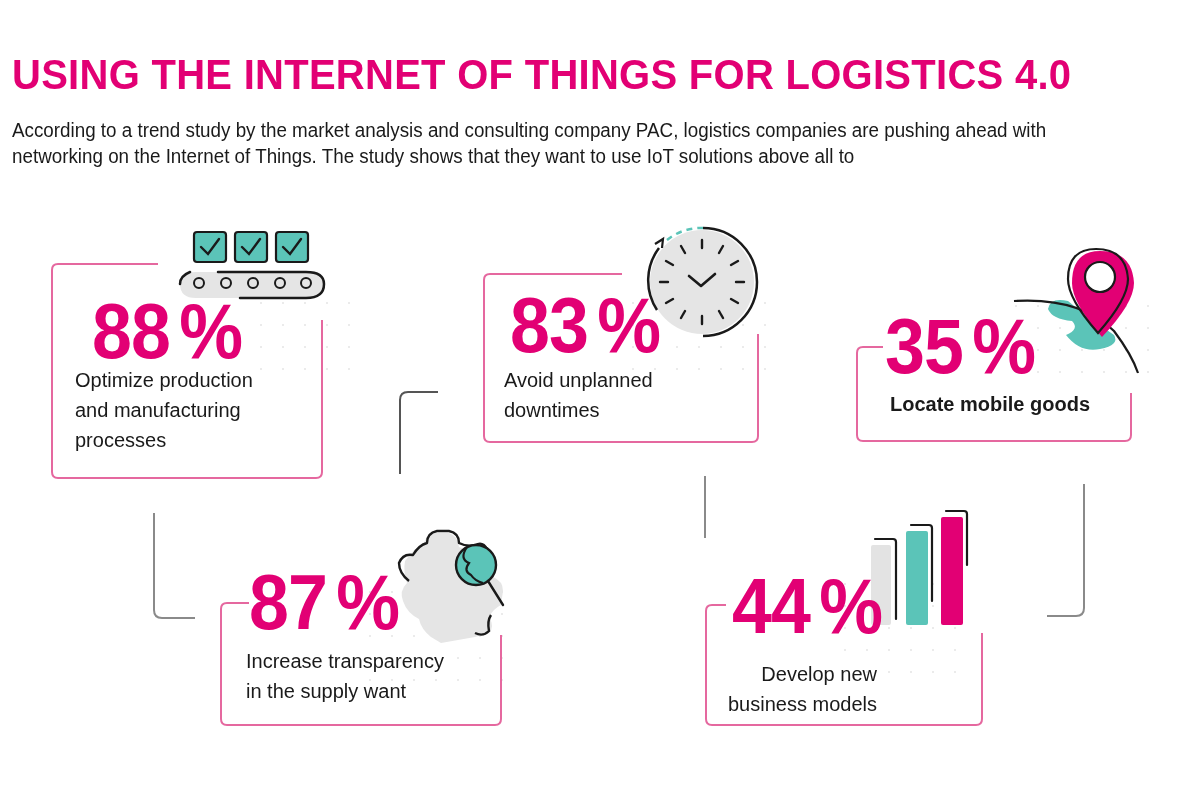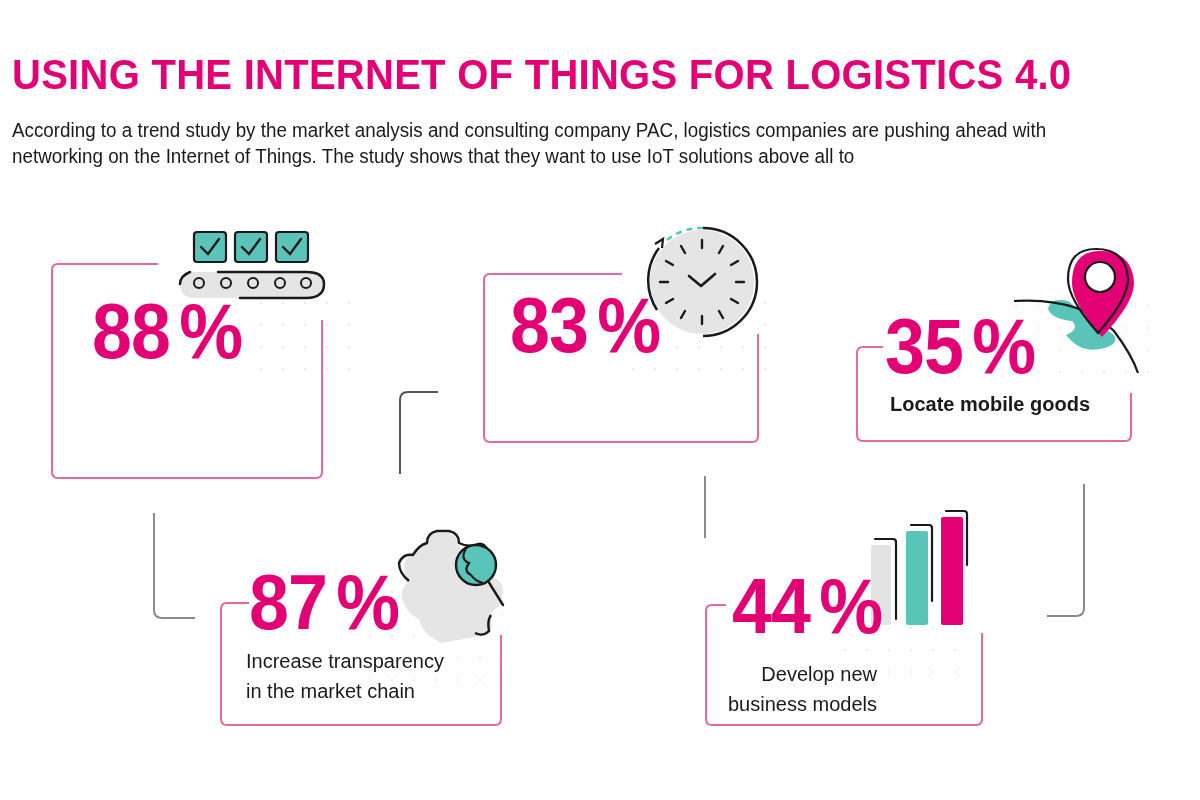--- a/index.html
+++ b/index.html
@@ -57,20 +57,23 @@
     </g>
     <g fill="none" stroke="#1a1a1a" stroke-width="2.4" stroke-linecap="round">
       <path d="M23 21 L30 28 L41 13"></path>
         <path d="M64 21 L71 28 L82 13"></path>
         <path d="M105 21 L112 28 L123 13"></path>
     </g>
   </svg>
   <div class="pct" style="left:42px;top:30px;">
     <span class="num">88</span><span class="sign">%</span>
   </div>
+  <div class="label" style="left:25px;top:103px;">Optimize production
+and manufacturing
+processes</div>
 </div>
 
 <div class="card" style="left:482px;top:272px;width:282px;height:174px;">
   <div class="dots" style="left:140px;top:20px;width:150px;height:90px;"></div>
   <svg class="frame" viewBox="0 0 282 174" preserveAspectRatio="none">
     <path d="M140 2 H8 Q2 2 2 8 V164 Q2 170 8 170 H270 Q276 170 276 164 V62" fill="none" stroke="#e5689f" stroke-width="2"></path>
   </svg>
   <svg class="icon" style="left:155px;top:-50px;width:130px;height:122px;" viewBox="0 0 130 122">
     <circle cx="65" cy="60" r="52" fill="#e5e5e5"></circle>
     <path d="M66 6 A54 54 0 0 1 66 114" fill="none" stroke="#1a1a1a" stroke-width="2.5"></path>
@@ -89,20 +92,22 @@
       <line x1="29" y1="81" x2="36" y2="77"></line>
         <line x1="101" y1="81" x2="94" y2="77"></line>
       <line x1="44" y1="96" x2="48" y2="89"></line>
         <line x1="86" y1="96" x2="82" y2="89"></line>
     </g>
     <path d="M52 54 L64 64 L78 52" fill="none" stroke="#1a1a1a" stroke-width="2.6" stroke-linecap="round" stroke-linejoin="round"></path>
   </svg>
   <div class="pct" style="left:28px;top:14px;">
     <span class="num">83</span><span class="sign">%</span>
   </div>
+  <div class="label" style="left:22px;top:93px;">Avoid unplanned
+downtimes</div>
 </div>
 
 <div class="card" style="left:855px;top:345px;width:280px;height:100px;text-align:right;">
   <div class="dots" style="left:150px;top:-50px;width:150px;height:90px;"></div>
   <svg class="frame" viewBox="0 0 280 100" preserveAspectRatio="none">
     <path d="M28 2 H8 Q2 2 2 8 V90 Q2 96 8 96 H270 Q276 96 276 90 V48" fill="none" stroke="#e5689f" stroke-width="2"></path>
   </svg>
   <svg class="icon" style="left:155px;top:-100px;width:135px;height:140px;" viewBox="0 0 135 140">
     <path d="M58 56 Q40 52 38 64 Q42 74 62 76 Q70 84 56 90 Q70 108 90 104 Q110 100 104 90 Q90 80 80 74 Z" fill="#5bc4b8"></path>
     <path d="M4 56 Q70 52 104 86 Q122 110 128 128" fill="none" stroke="#1a1a1a" stroke-width="2.2"></path>
@@ -126,21 +131,21 @@
     <path d="M30 56 Q20 48 20 38 Q24 28 34 30 Q40 20 48 18 Q48 8 58 6 L70 6 Q80 8 80 18 Q88 22 96 20 Q104 16 108 24" fill="none" stroke="#1a1a1a" stroke-width="2.4" stroke-linejoin="round"></path>
     <path d="M96 108 Q104 112 110 106 Q108 96 112 90" fill="none" stroke="#1a1a1a" stroke-width="2.4"></path>
     <circle cx="97" cy="40" r="20" fill="#5bc4b8" stroke="#1a1a1a" stroke-width="2.4"></circle>
     <path d="M88 22 Q80 34 90 38 Q84 46 92 50 Q96 56 104 58" fill="none" stroke="#1a1a1a" stroke-width="2.2"></path>
     <line x1="109" y1="56" x2="124" y2="80" stroke="#1a1a1a" stroke-width="2.4" stroke-linecap="round"></line>
   </svg>
   <div class="pct" style="left:30px;top:-38px;">
     <span class="num">87</span><span class="sign">%</span>
   </div>
   <div class="label" style="left:27px;top:45px;">Increase transparency
-in the market chain</div>
+in the supply want</div>
 </div>
 
 <div class="card" style="left:704px;top:603px;width:282px;height:126px;text-align:right;">
   <div class="dots" style="left:130px;top:-30px;width:130px;height:100px;"></div>
   <svg class="frame" viewBox="0 0 282 126" preserveAspectRatio="none">
     <path d="M22 2 H8 Q2 2 2 8 V116 Q2 122 8 122 H272 Q278 122 278 116 V30" fill="none" stroke="#e5689f" stroke-width="2"></path>
   </svg>
   <svg class="icon" style="left:165px;top:-94px;width:105px;height:118px;" viewBox="0 0 105 118">
     <rect x="2" y="36" width="20" height="80" rx="2" fill="#e3e3e3"></rect>
     <rect x="37" y="22" width="22" height="94" rx="2" fill="#5bc4b8"></rect>

